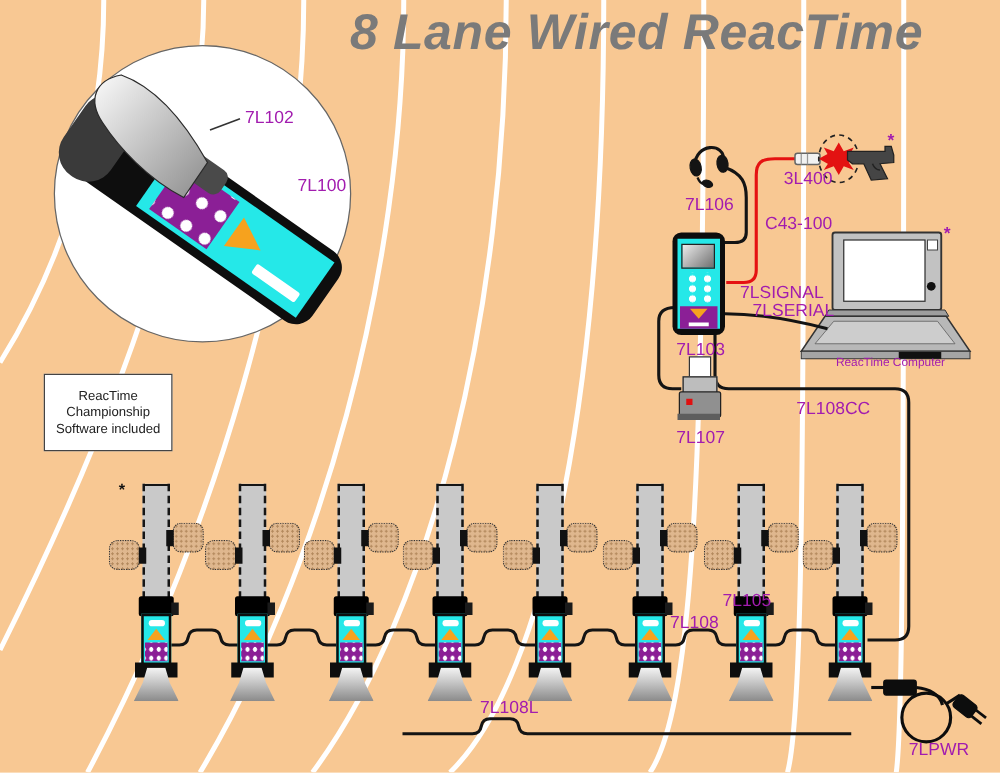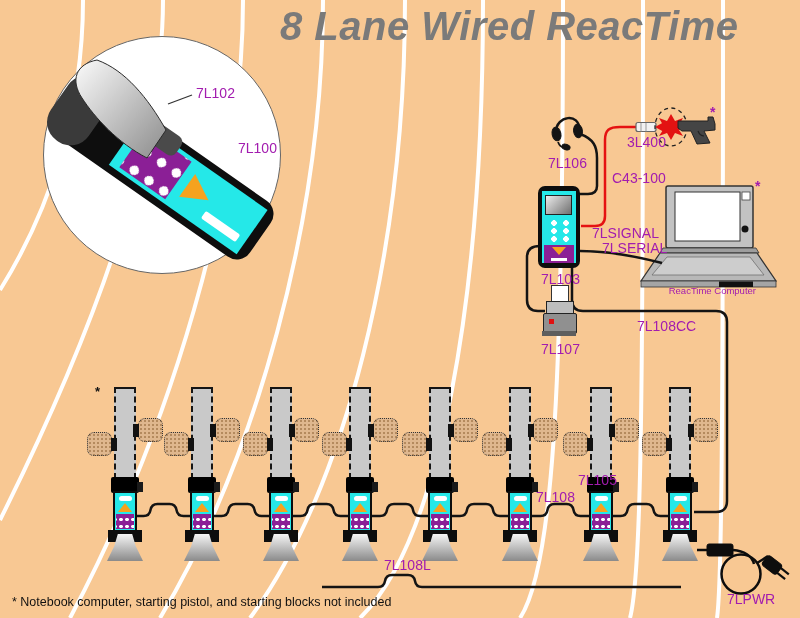--- a/index.html
+++ b/index.html
@@ -187,20 +187,25 @@
       <linearGradient id="hornGrad" x1="0" y1="0" x2="1" y2="1">
         <stop offset="0" stop-color="#FBFBFB"></stop>
           <stop offset="1" stop-color="#8C8C8C"></stop>
       </linearGradient>
     </defs>
     <rect x="146" y="128" width="36" height="22" rx="7" fill="#4a4a4a" transform="rotate(35 164 139)"></rect>
     <path d="M97,60 C125,70 148,98 166,130 L147,158 C118,143 95,118 82,98 C70,80 76,64 97,60 Z" fill="url(#hornGrad)" stroke="#2a2a2a" stroke-width="1"></path>
     <line x1="192" y1="95" x2="168" y2="104" stroke="#333" stroke-width="1.3"></line>
   </svg>
 
+  <div class="softbox">
+    <div>ReacTime</div>
+    <div>Championship</div>
+    <div>Software included</div>
+  </div>
 
   <div class="ctrl">
     <div class="ctrl-face">
       <div class="ctrl-scr"></div>
       <div class="ctrl-kp"></div>
       <div class="ctrl-pp">
         <div class="ctrl-tri"></div>
         <div class="ctrl-slot"></div>
       </div>
     </div>
@@ -362,14 +367,13 @@
   <span class="lbl" style="left:541px;top:341px">7L107</span>
   <span class="lbl" style="left:637px;top:318px">7L108CC</span>
   <span class="lbl tiny" style="left:666px;top:285px;width:90px;text-align:right">ReacTime Computer</span>
   <span class="lbl" style="left:578px;top:472px">7L105</span>
   <span class="lbl" style="left:536px;top:489px">7L108</span>
   <span class="lbl" style="left:384px;top:557px">7L108L</span>
   <span class="lbl" style="left:727px;top:591px">7LPWR</span>
   <span class="lbl ast" style="left:710px;top:104px">*</span>
   <span class="lbl ast" style="left:755px;top:178px">*</span>
 
-  <div class="footnote">* Notebook computer, starting pistol, and starting blocks not included</div>
 </div>
 
 </body></html>

